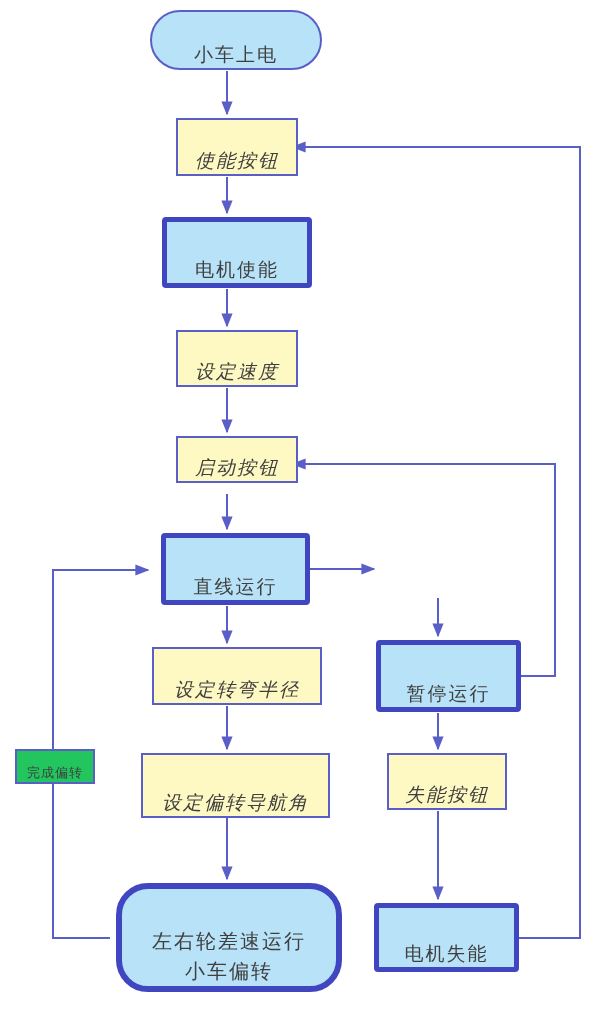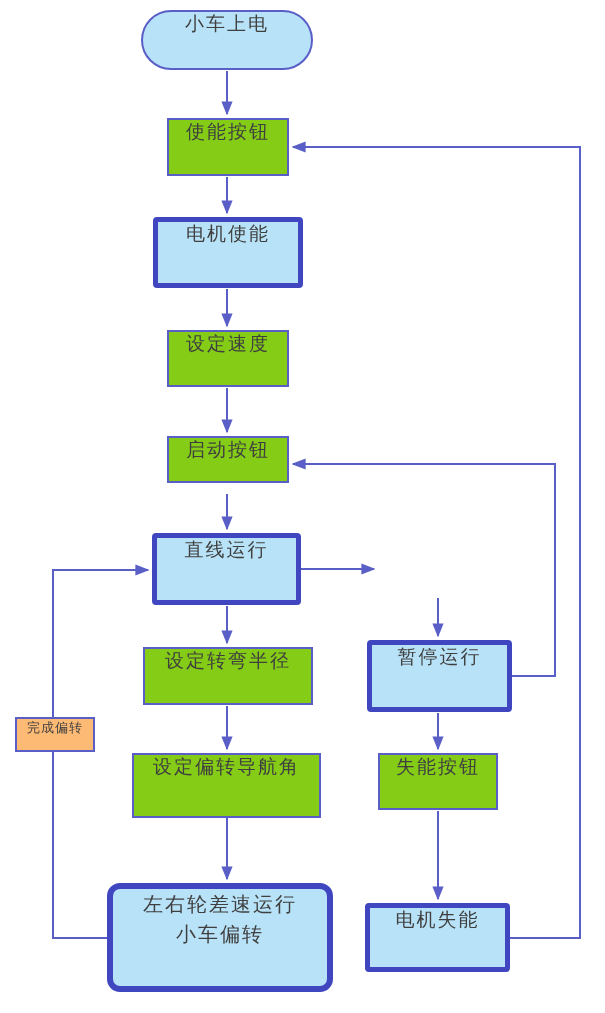--- a/index.html
+++ b/index.html
@@ -22,56 +22,59 @@
     stroke-width: 2;
     fill: none;
   }
   .arrowhead-shape { fill: var(--connector, #5A5FC8); stroke: none; }
   .node {
     position: absolute;
     box-sizing: border-box;
     display: flex;
     flex-direction: column;
     align-items: center;
-    justify-content: flex-start;
+    justify-content: flex-end;
     text-align: center;
     font-size: 19px;
     line-height: 1.3;
     letter-spacing: 2px;
+    margin-left: 9px;
   }
   .process {
-    background: #84cc16;
+    background: #fef9c3;
     border: 2px solid var(--thin-border, #5A5FC8);
+    font-style: italic;
   }
   .terminal {
     background: var(--node-fill, #B8E2F7);
     border: 2px solid var(--thin-border, #5A5FC8);
     border-radius: 30px;
   }
   .state {
     background: var(--node-fill, #B8E2F7);
     border: 5px solid var(--thick-border, #3F46C0);
     border-radius: 4px;
   }
   .state.big {
     border-width: 6px;
-    border-radius: 13px;
+    border-radius: 32px;
     font-size: 20px;
     line-height: 1.5;
   }
   .edge-label {
     position: absolute;
     box-sizing: border-box;
-    background: #fdba74;
+    background: #22c55e;
     border: 2px solid var(--thin-border, #5A5FC8);
     display: flex;
-    align-items: flex-start;
+    align-items: flex-end;
     justify-content: center;
     font-size: 13px;
     letter-spacing: 1px;
+    margin-top: 32px;
   }
 </style>
 </head>
 <body>
 
 <div class="canvas">
 
   <svg class="connectors" viewBox="0 0 605 1013" xmlns="http://www.w3.org/2000/svg">
     <defs>
       <marker id="arw" viewBox="0 0 10 10" refX="9" refY="5" markerWidth="14" markerHeight="14" markerUnits="userSpaceOnUse" orient="auto">

